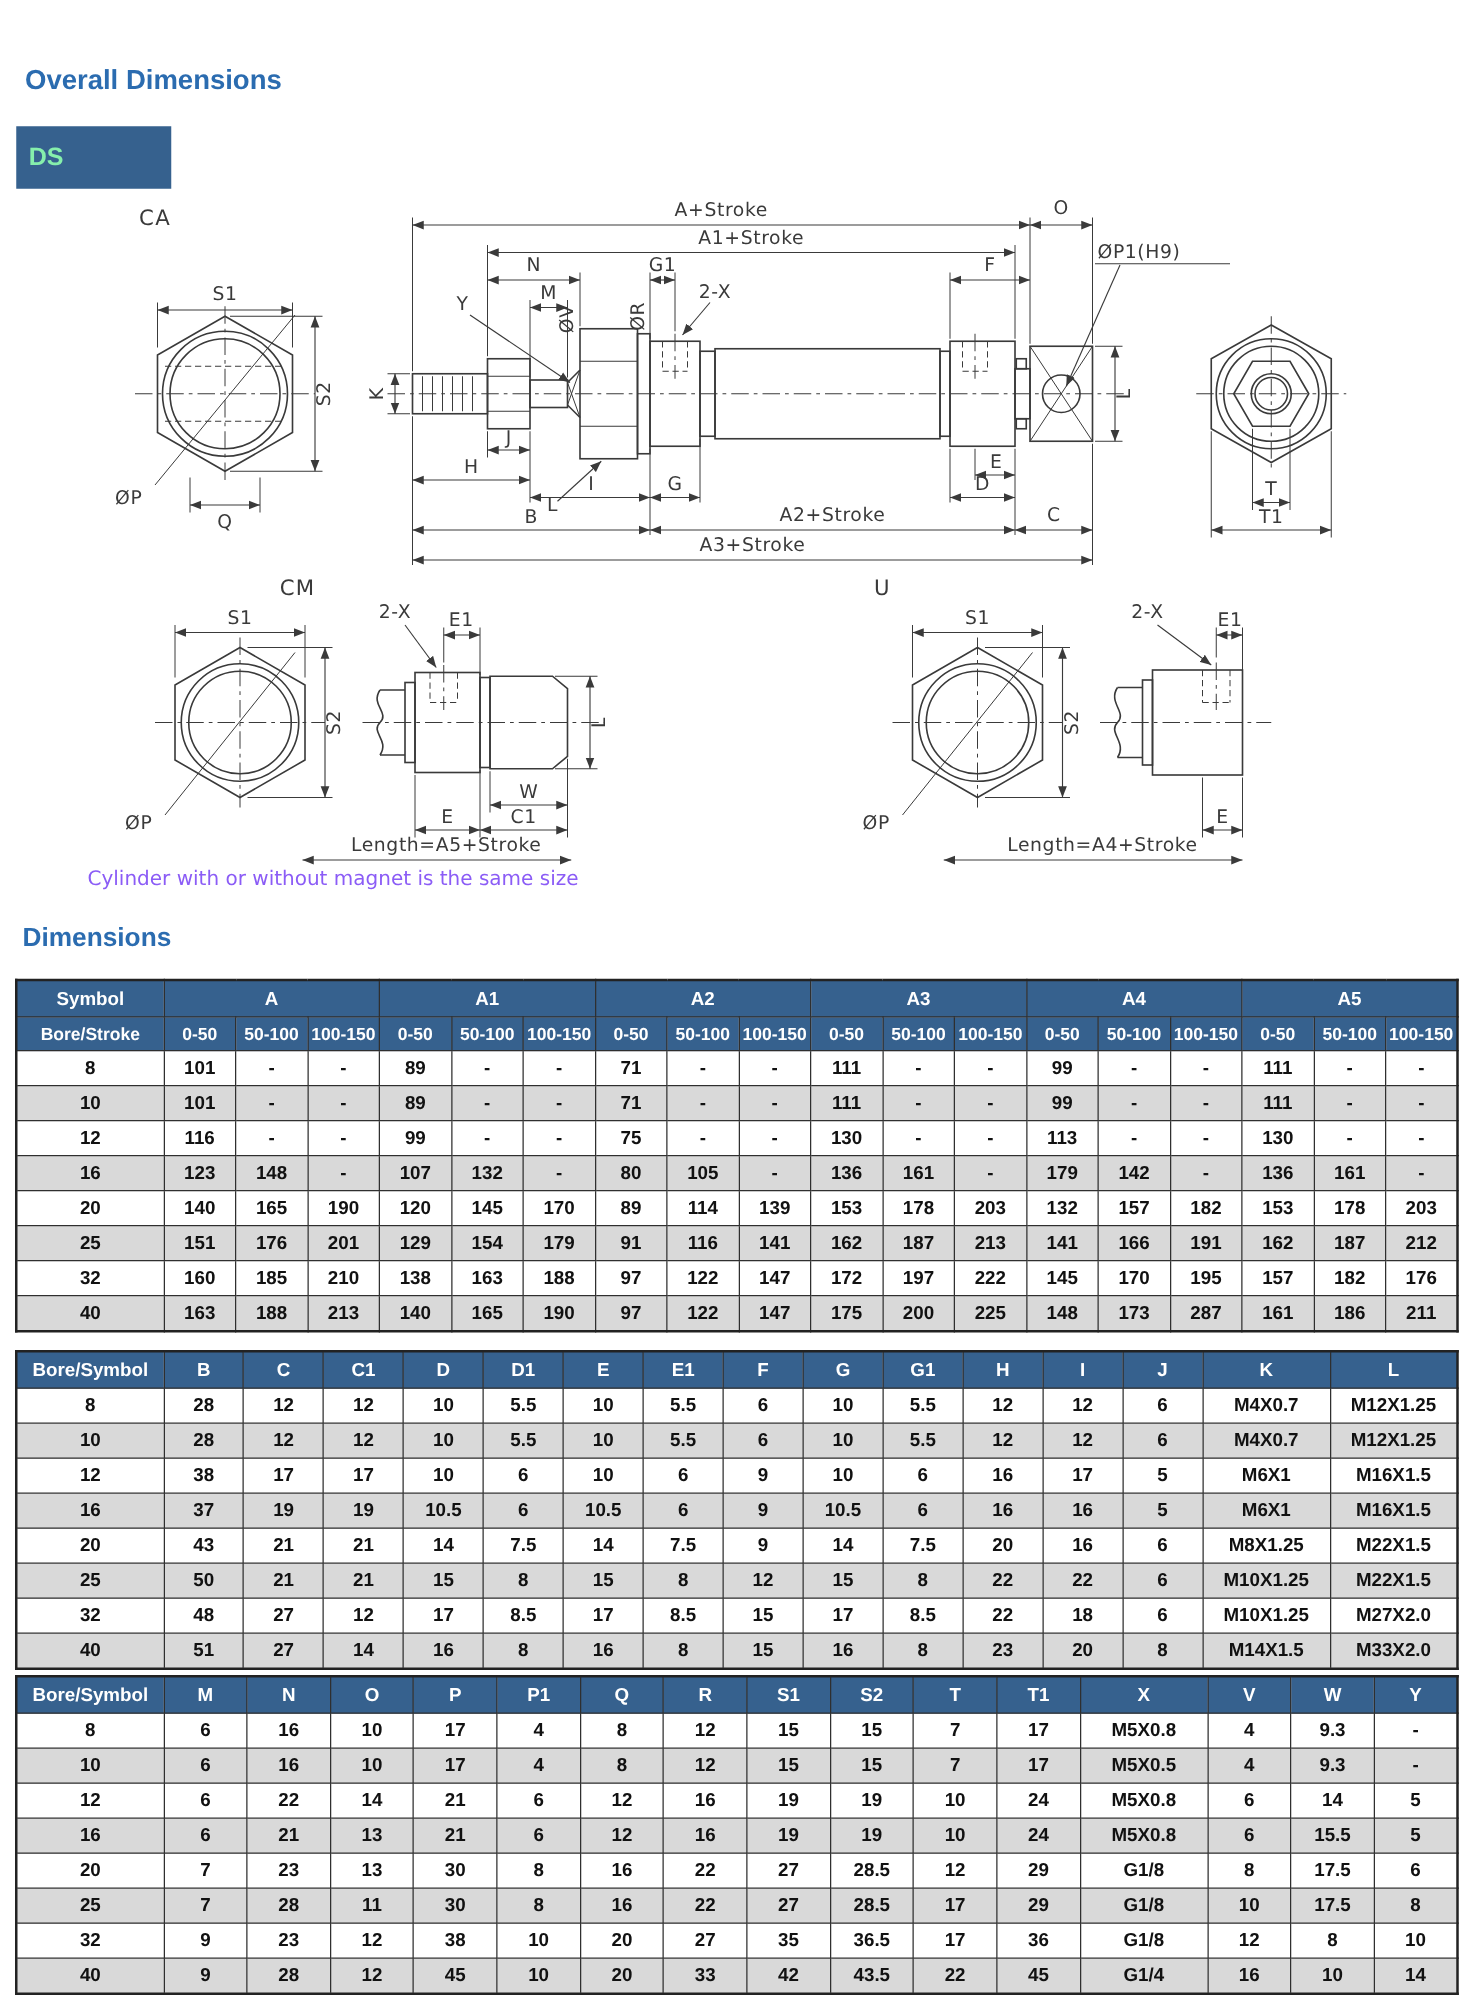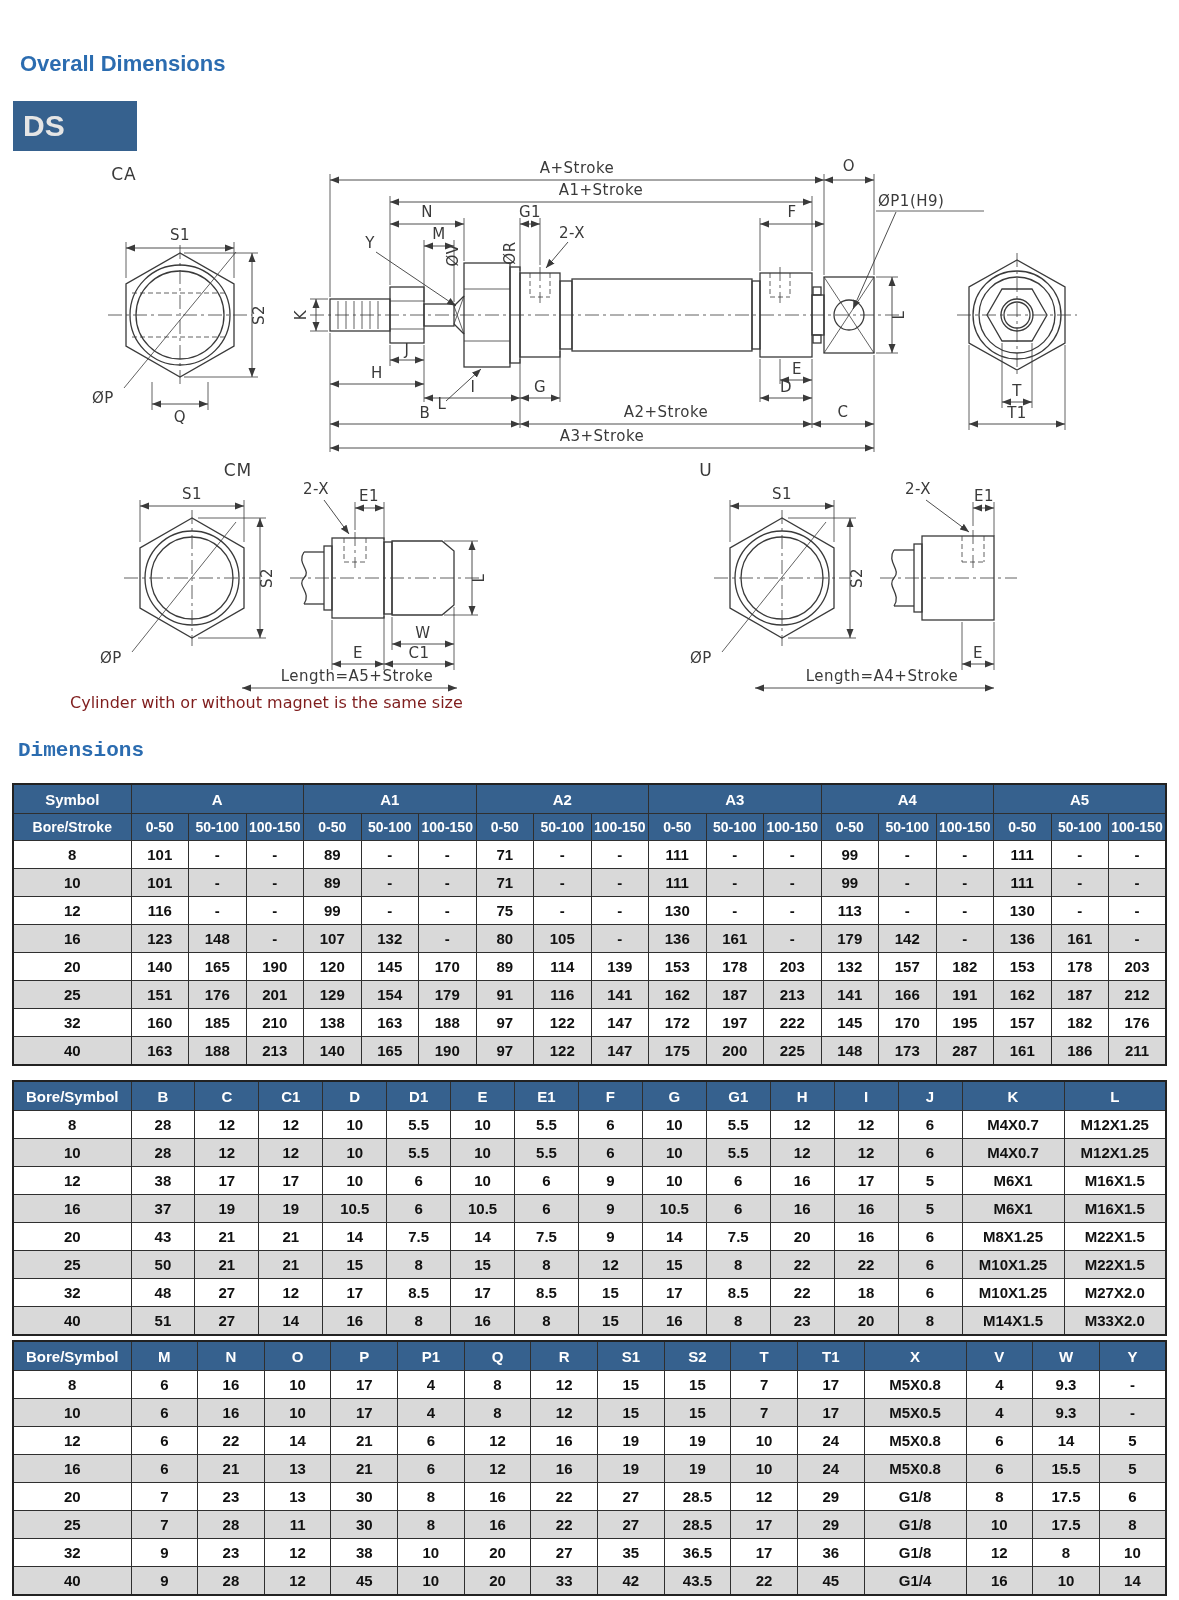--- a/index.html
+++ b/index.html
@@ -4,23 +4,23 @@
 <style>
   :root{
     --header-bg:#36618e; --title-blue:#2b6cb0; --row-alt:#d9d9d9;
     --line:#3a3a3a; --grid:#2f2f2f;
   }
   html,body{margin:0;padding:0;background:#fff;}
   .page{position:relative;width:1179px;height:1600px;background:#fff;overflow:hidden;
         font-family:"Liberation Sans",sans-serif;margin-top:43px;}
   .page-title{position:absolute;left:20px;top:8px;font-size:22px;font-weight:bold;color:var(--title-blue);}
   .series-badge{position:absolute;left:13px;top:58px;width:124px;height:50px;background:var(--header-bg);
-        color:#e5e5e5;font-size:30px;font-weight:bold;line-height:50px;padding-left:10px;box-sizing:border-box;}
-  .section-title{position:absolute;left:18px;top:696px;font-size:21px;font-weight:bold;color:var(--title-blue);font-family:Liberation Mono, monospace;}
-  .note-text{position:absolute;left:70px;top:650px;font-size:16px;color:#7f1d1d;font-family:"DejaVu Sans",sans-serif;}
+        color:#86efac;font-size:20px;font-weight:bold;line-height:50px;padding-left:10px;box-sizing:border-box;}
+  .section-title{position:absolute;left:18px;top:696px;font-size:21px;font-weight:bold;color:var(--title-blue);}
+  .note-text{position:absolute;left:70px;top:650px;font-size:16px;color:#8b5cf6;font-family:"DejaVu Sans",sans-serif;}
 
   .drawing-band{position:absolute;left:12px;}
   #ca-band{top:115px;}
   #cmu-band{top:415px;}
 
   svg text{font-family:"DejaVu Sans",sans-serif;font-size:15px;fill:var(--line);
            text-anchor:middle;letter-spacing:0.5px;}
   svg text.view-title{font-size:17px;letter-spacing:1px;}
   svg text.ta-s{text-anchor:start;}
   .profile{stroke:var(--line);stroke-width:1.3;fill:none;}

